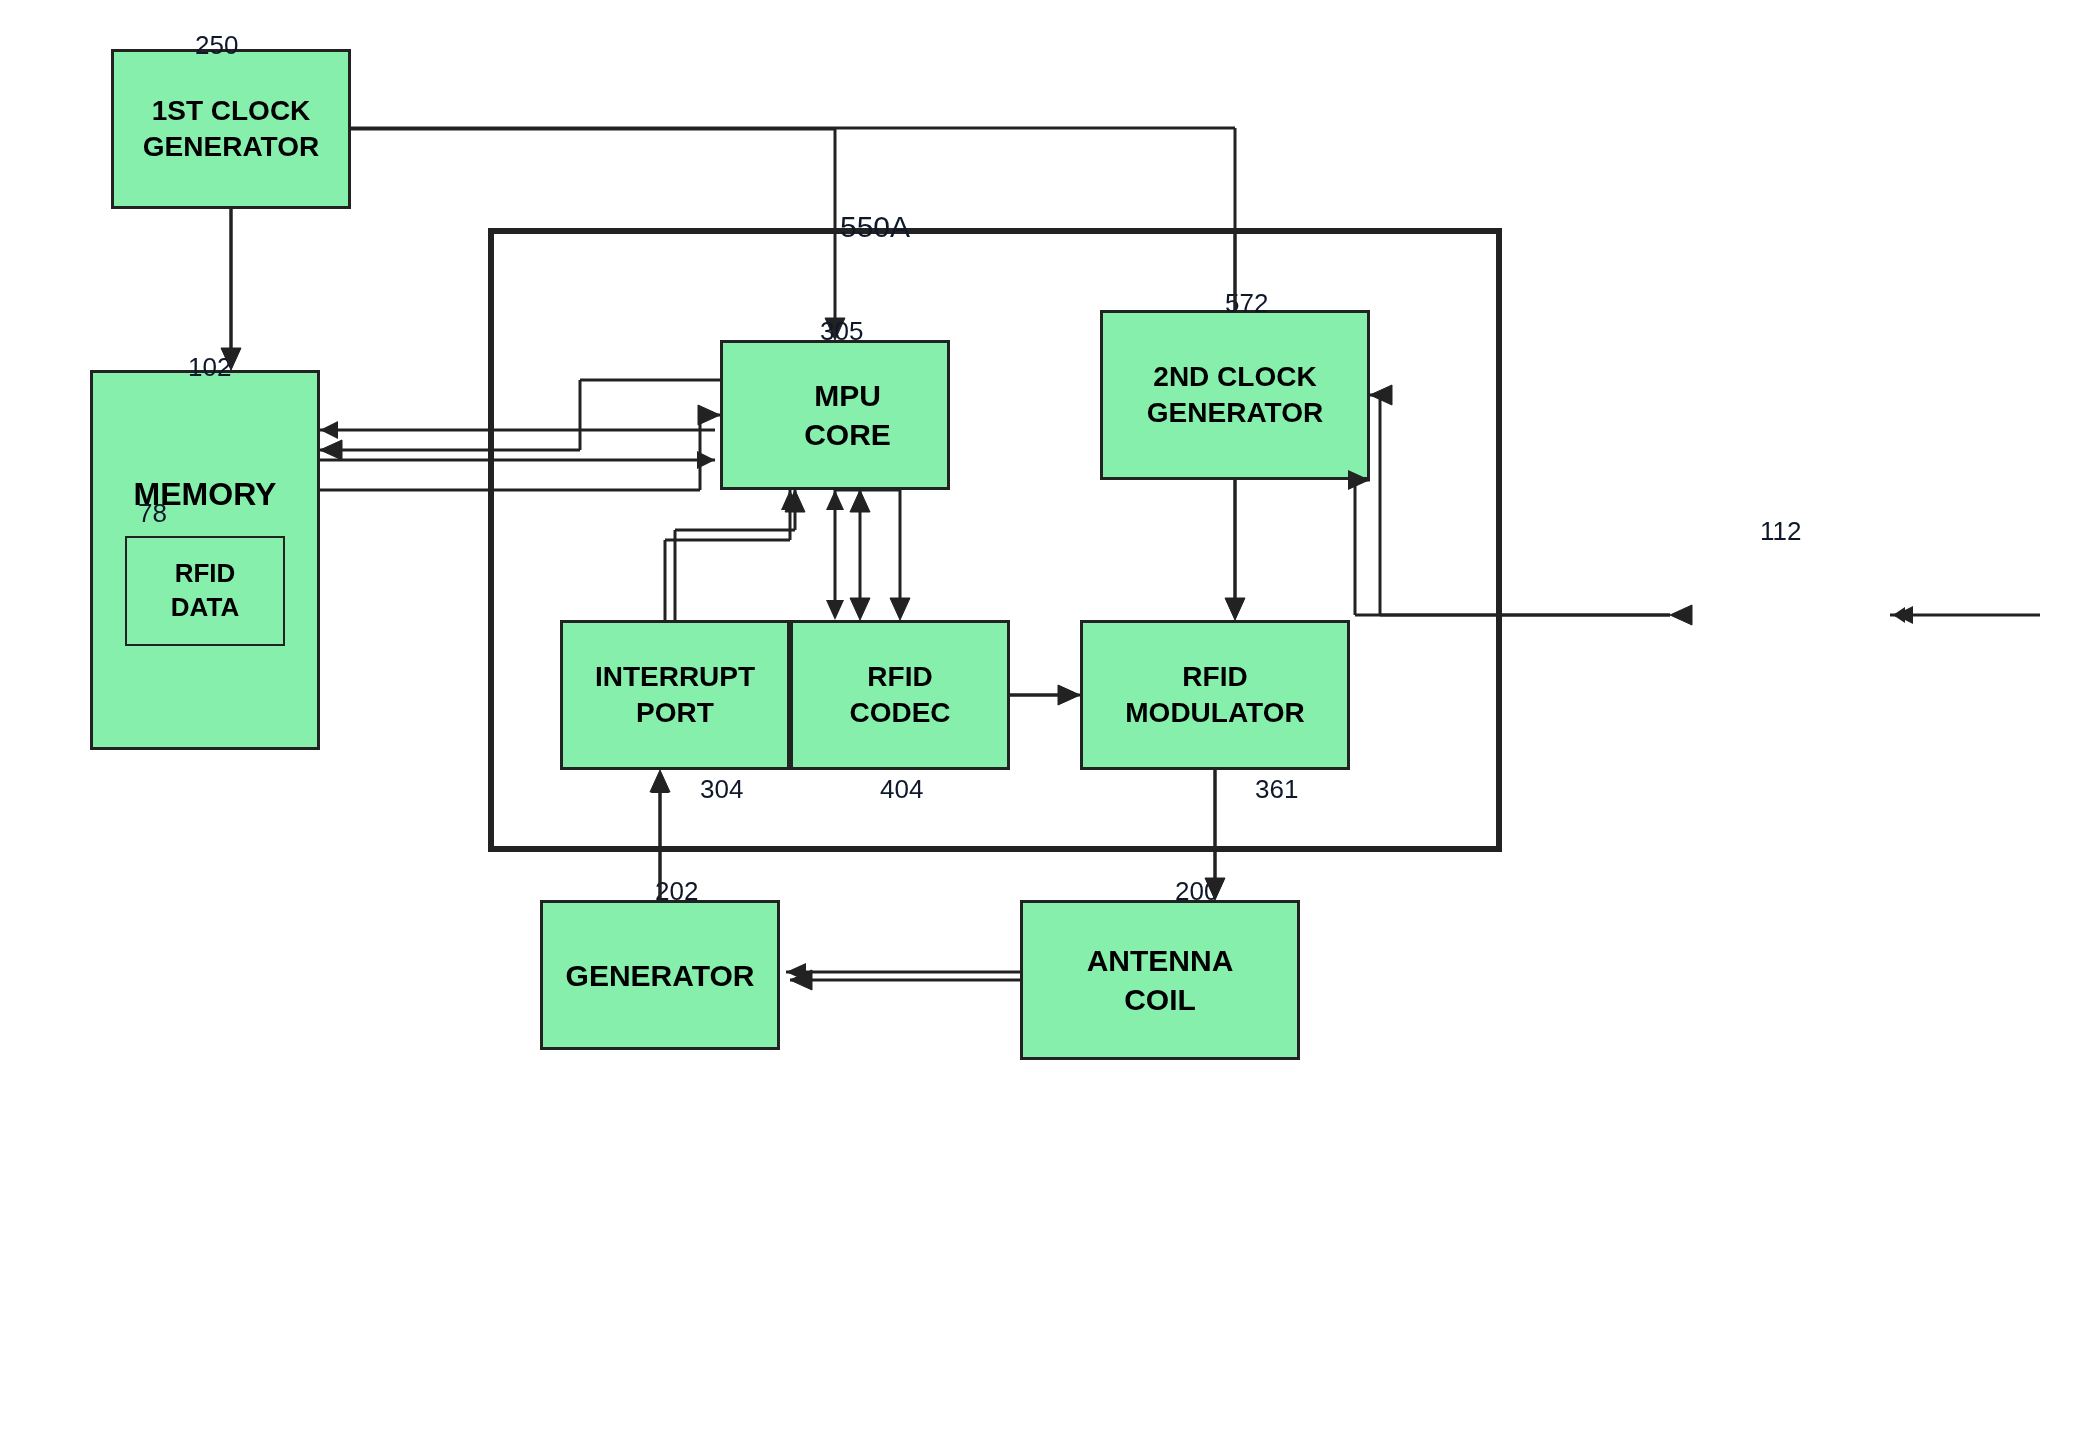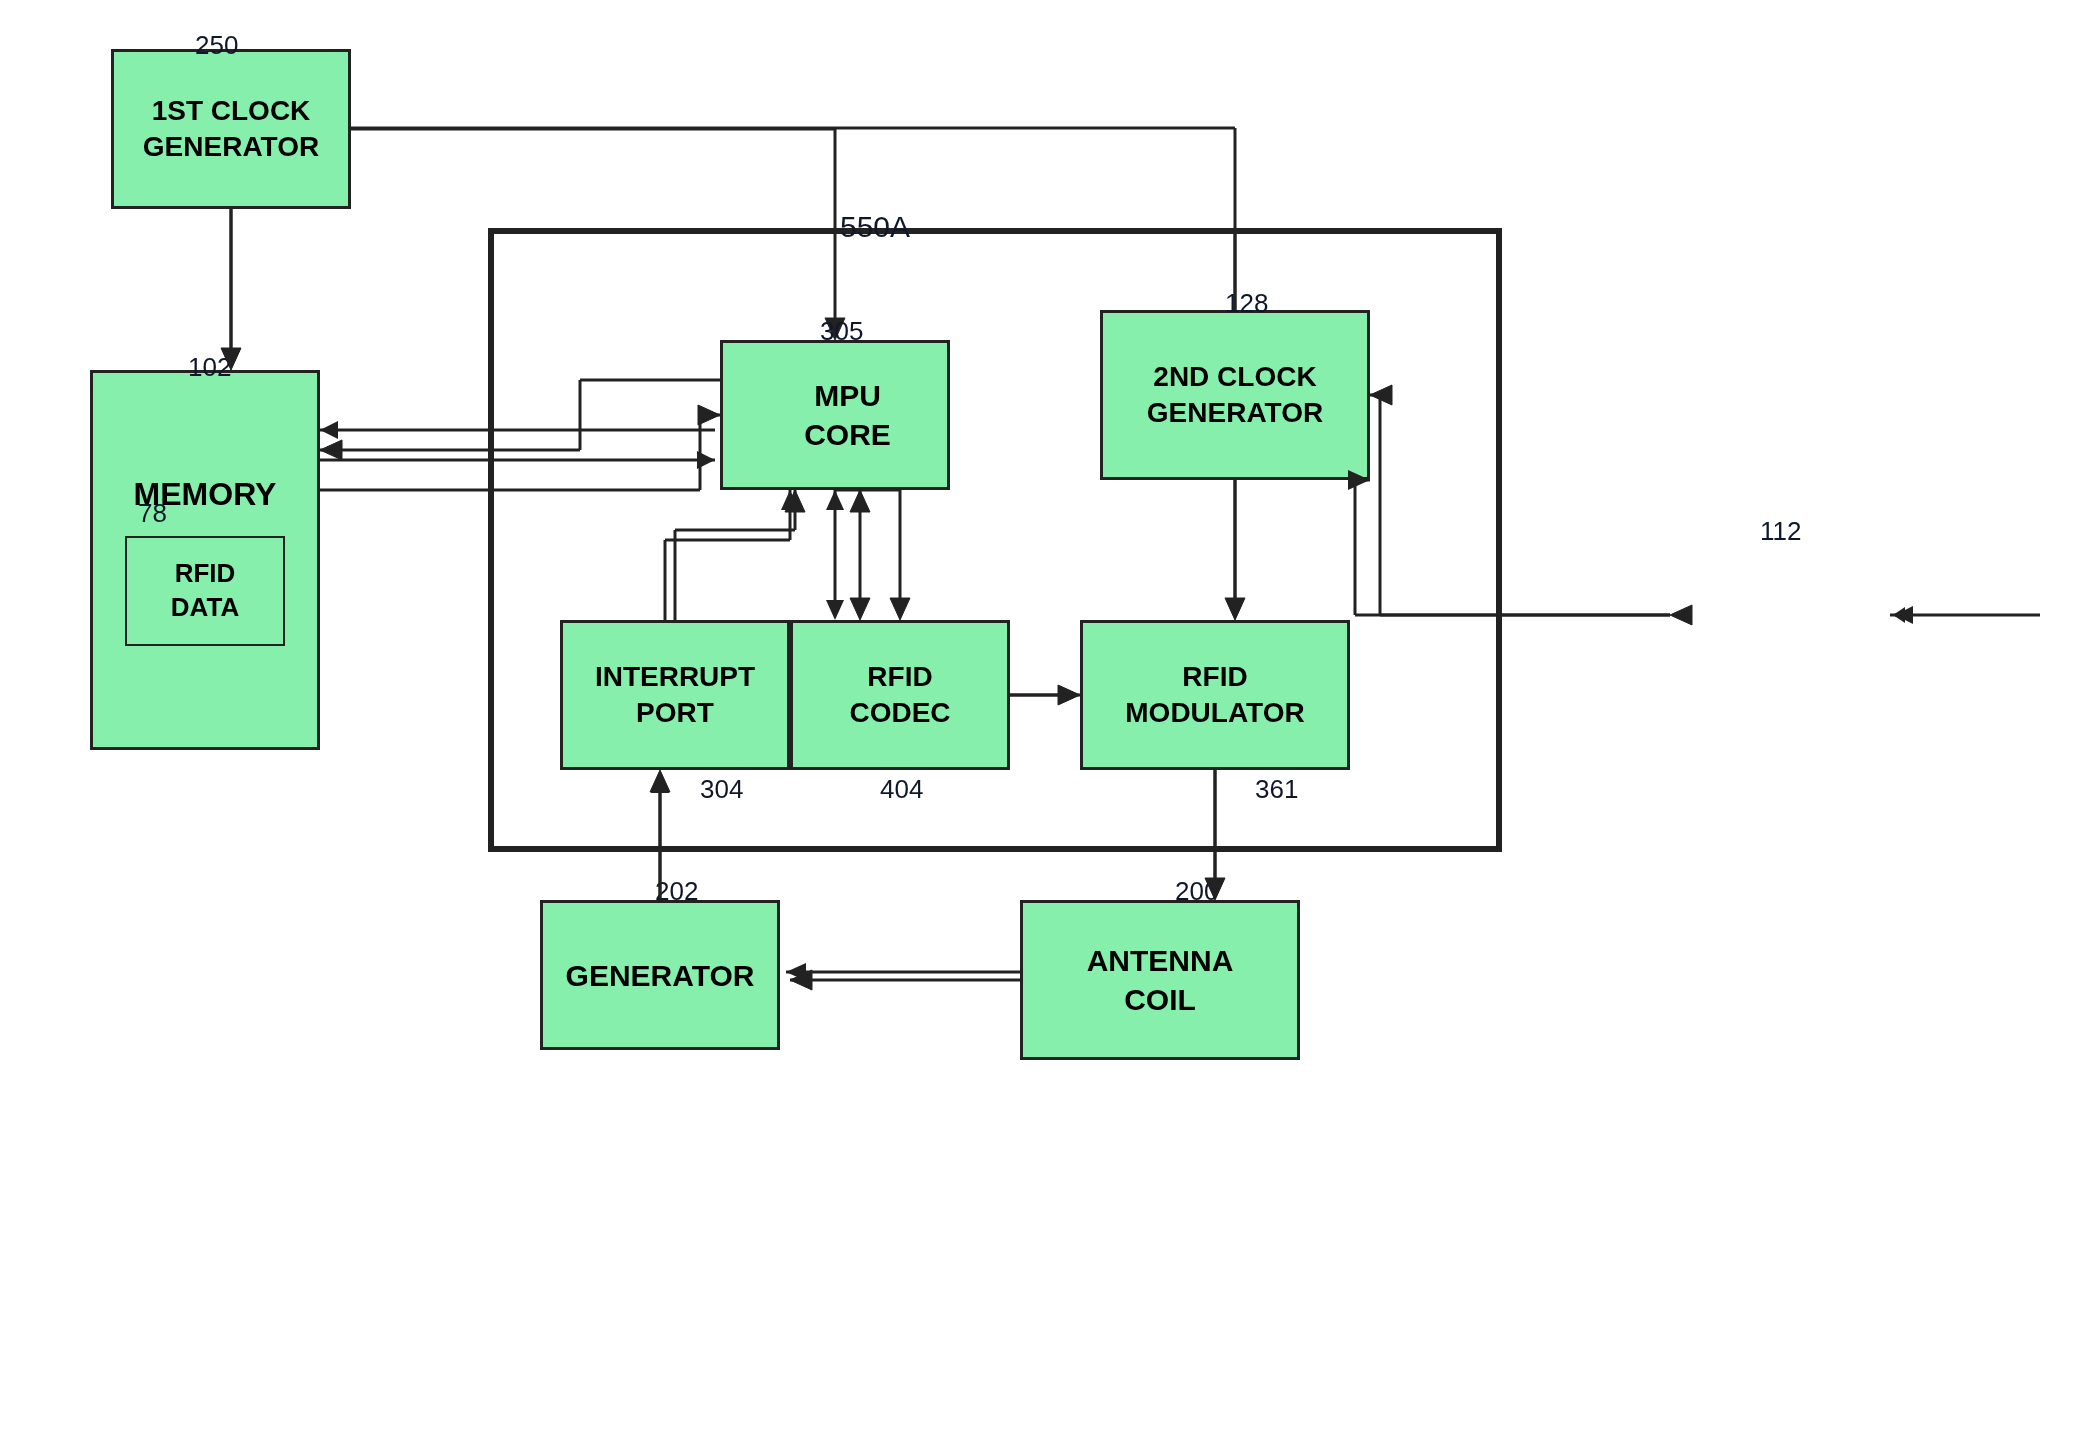--- a/index.html
+++ b/index.html
@@ -162,21 +162,21 @@
   <span class="label-ref" style="left:840px; top:210px; font-size:30px;">550A</span>
 
   <div class="block" style="left:720px; top:340px; width:230px; height:150px; font-size:30px;padding-left:25px;">
     <span>MPU<br>CORE</span>
   </div>
   <span class="label-ref" style="left:820px; top:316px;">305</span>
 
   <div class="block" style="left:1100px; top:310px; width:270px; height:170px; font-size:28px;">
     <span>2ND CLOCK<br>GENERATOR</span>
   </div>
-  <span class="label-ref" style="left:1225px; top:288px;">128</span>
+  <span class="label-ref" style="left:1225px; top:288px;">572</span>
 
   <div class="block" style="left:560px; top:620px; width:230px; height:150px; font-size:28px;">
     <span>INTERRUPT<br>PORT</span>
   </div>
   <span class="label-ref" style="left:700px; top:774px;">304</span>
 
   <div class="block" style="left:790px; top:620px; width:220px; height:150px; font-size:28px;">
     <span>RFID<br>CODEC</span>
   </div>
   <span class="label-ref" style="left:880px; top:774px;">404</span>

